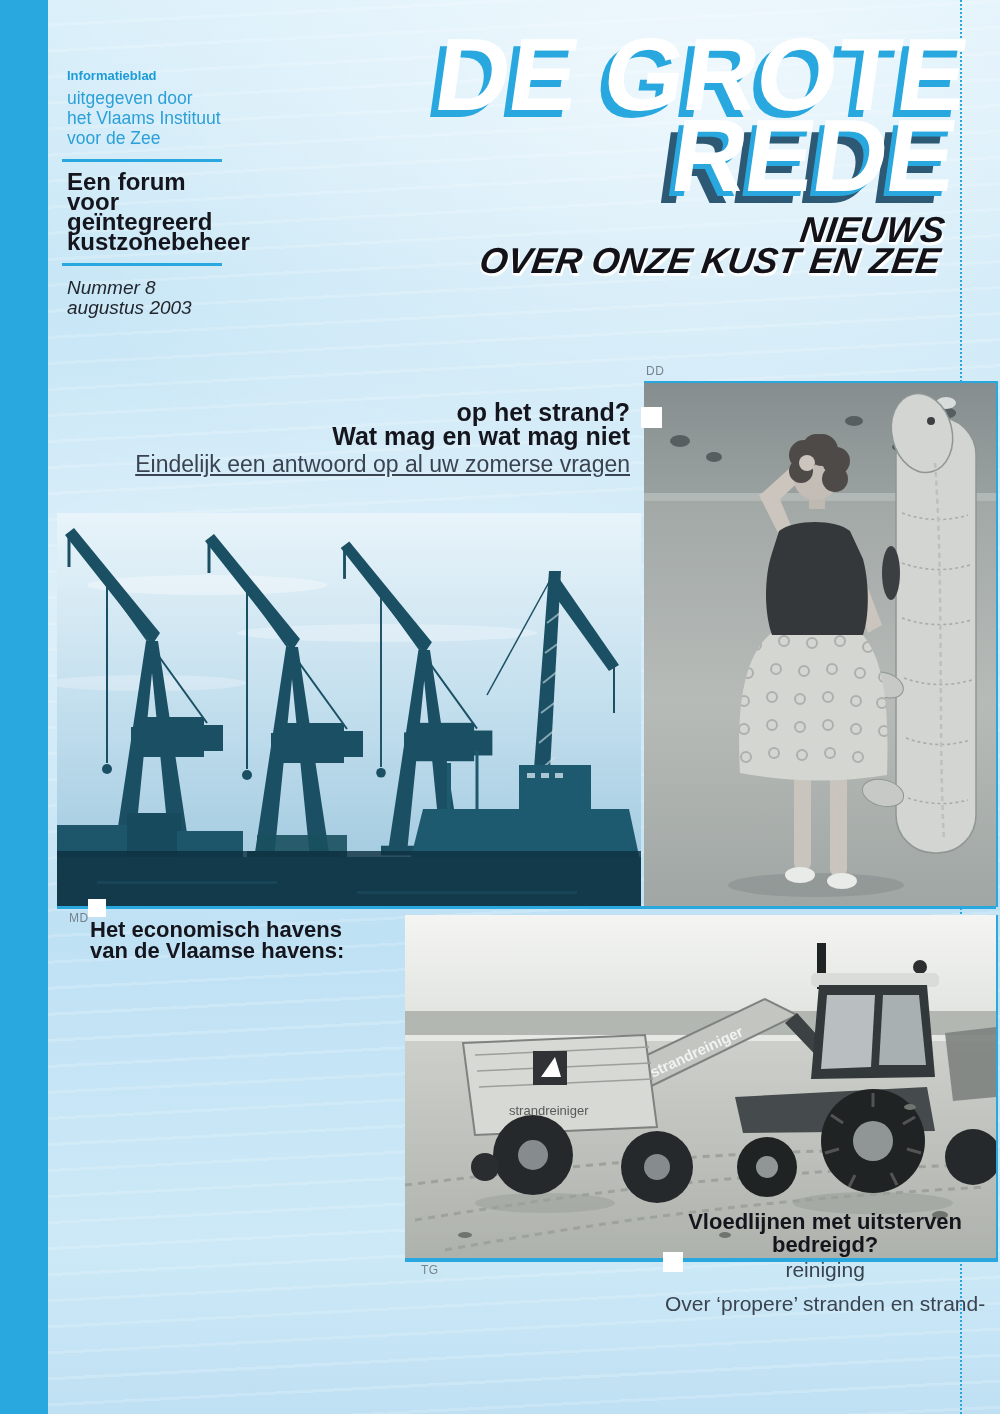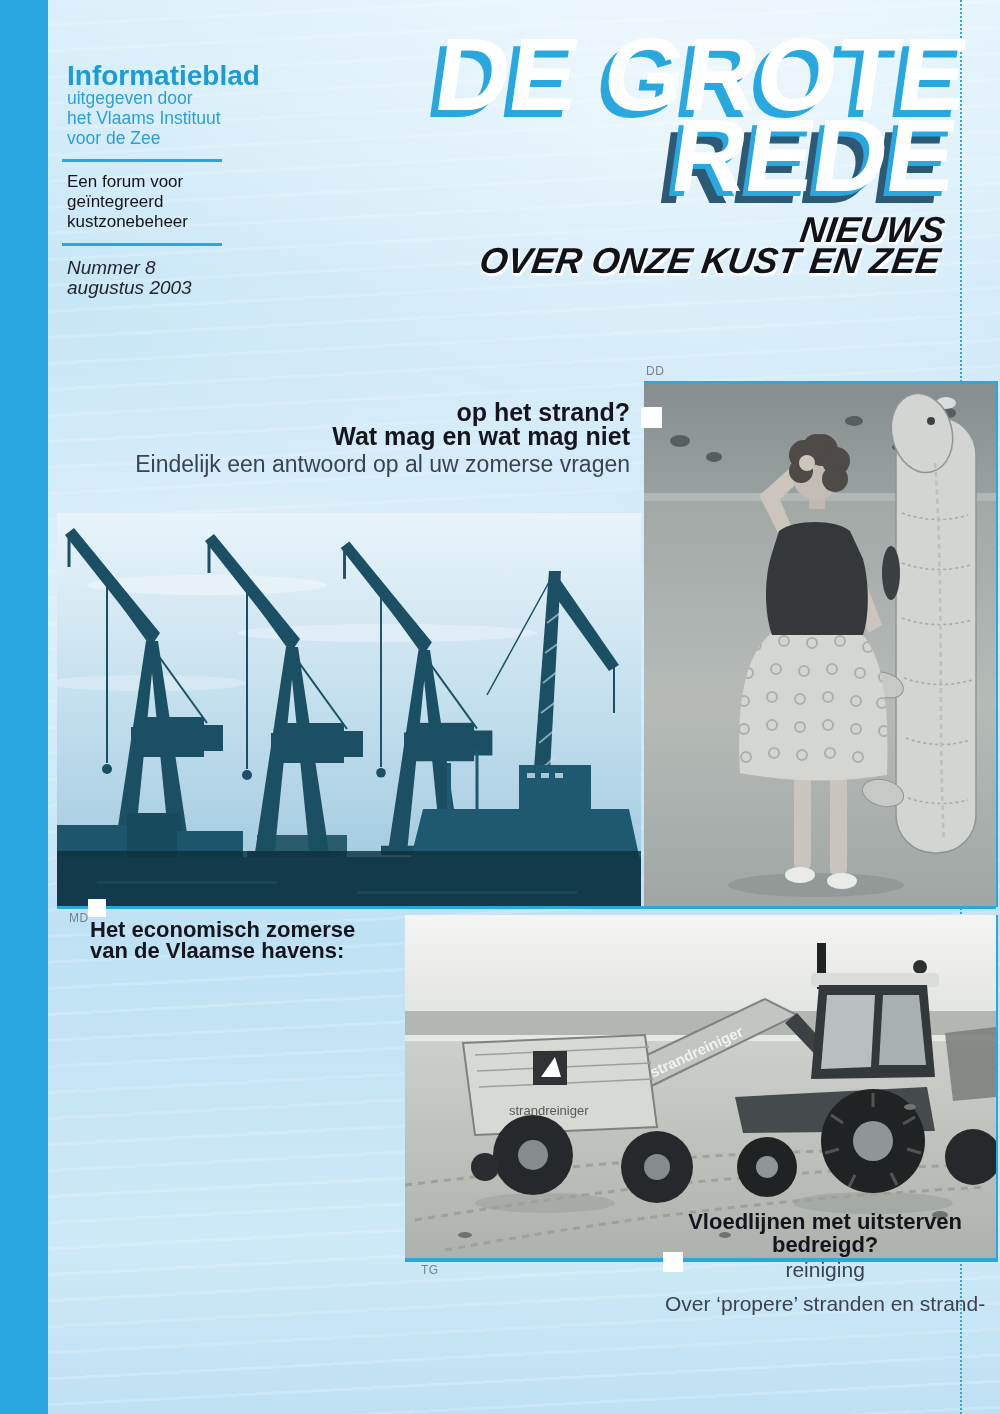--- a/index.html
+++ b/index.html
@@ -10,40 +10,40 @@
       radial-gradient(120% 55% at 70% 6%, rgba(255,255,255,.6), rgba(255,255,255,0) 60%),
       radial-gradient(80% 30% at 25% 45%, rgba(255,255,255,.35), rgba(255,255,255,0) 70%),
       repeating-linear-gradient(177deg, rgba(255,255,255,.16) 0 3px, rgba(255,255,255,0) 3px 26px),
       linear-gradient(180deg,#d9effa 0%,#c7e6f6 20%,#d2ebf8 42%,#bfe1f4 66%,#cde9f7 88%,#bfe0f3 100%);
   }
   .accent-bar{position:absolute;left:0;top:0;width:48px;height:1414px;background:#29a8e0;z-index:6;}
   .dotline{position:absolute;left:960px;top:0;height:1414px;width:0;border-left:2px dotted #2ba5de;z-index:1;}
 
   
   .sidebar{position:absolute;left:67px;top:64px;width:160px;z-index:7;}
-  .sb-title{color:#1b9cd8;font-weight:bold;font-size:28px;line-height:24px;}
+  .sb-title{color:#1b9cd8;font-weight:bold;font-size:13px;line-height:24px;}
   .sb-pub{color:#2ba0d8;font-size:17.5px;line-height:20px;}
   .sb-rule{height:3px;background:#29a8e0;width:160px;margin:11px 0 10px -5px;}
-  .sb-forum{color:#15151d;font-weight:normal;font-size:17px;line-height:20px;}
+  .sb-forum{color:#15151d;font-weight:bold;font-size:24px;line-height:20px;}
   .sb-issue{color:#22262e;font-style:italic;font-size:19px;line-height:20px;margin-top:12px;}
 
   
   .masthead{position:absolute;top:34px;right:45px;text-align:right;z-index:2;transform:skewX(-8deg);}
   .mh{font-weight:bold;font-size:103px;line-height:81px;letter-spacing:-1px;color:#ffffff;
       text-shadow:-7px 7px 0 #29a8e0;}
   .mh2{text-shadow:-5px 5px 0 #29a8e0,-12px 12px 0 #2d5974;}
   .tagline{margin-top:18px;color:#121218;font-weight:bold;font-style:italic;font-size:36px;line-height:31px;
       text-shadow:2px 3px 0 rgba(255,255,255,.95), -1px 2px 0 rgba(255,255,255,.7);}
 
   
   .t-head{font-weight:bold;color:#15151d;}
   .t-sub{color:#3a4350;}
   .teaser1{position:absolute;right:370px;top:400px;text-align:right;z-index:2;white-space:nowrap;}
   .teaser1 .t-head{font-size:25px;line-height:24px;}
-  .teaser1 .t-sub{font-size:23px;line-height:26px;margin-top:3px;}
+  .teaser1 .t-sub{font-size:23px;line-height:26px;margin-top:3px;text-decoration:underline;}
   .teaser2{position:absolute;left:90px;top:919px;z-index:2;white-space:nowrap;}
   .teaser2 .t-head{font-size:22px;line-height:21px;}
   .teaser2 .t-sub{font-size:21px;line-height:24px;margin-top:4px;}
   .teaser3{position:absolute;left:665px;top:1210px;z-index:2;white-space:nowrap;text-align:center;}
   .teaser3 .t-head{font-size:22px;line-height:23px;}
   .teaser3 .t-sub{font-size:21px;line-height:28px;margin-top:6px;}
 
   
   .photo{position:absolute;z-index:2;overflow:hidden;}
   .photo svg{display:block;width:100%;height:100%;}
@@ -256,21 +256,21 @@
       <rect x="0" y="344" width="584" height="51" fill="#123a4b"></rect>
       <rect x="40" y="368" width="180" height="3" fill="#1c4d60" opacity=".6"></rect>
       <rect x="300" y="378" width="220" height="3" fill="#1c4d60" opacity=".6"></rect>
     </svg>
   </div>
   <div class="hline"></div>
   <div class="marker marker-2"></div>
   <div class="credit credit-md">MD</div>
 
   <div class="teaser2">
-    <div class="t-head">Het economisch zomerse</div>
+    <div class="t-head">Het economisch havens</div>
     <div class="t-head">van de Vlaamse havens:</div>
   </div>
 
   <div class="photo photo-cleaner">
     <svg viewBox="0 0 591 343">
       <defs>
         <linearGradient id="skyC" x1="0" y1="0" x2="0" y2="1">
           <stop offset="0" stop-color="#f4f5f2"></stop>
             <stop offset="1" stop-color="#e3e5e1"></stop>
         </linearGradient>

